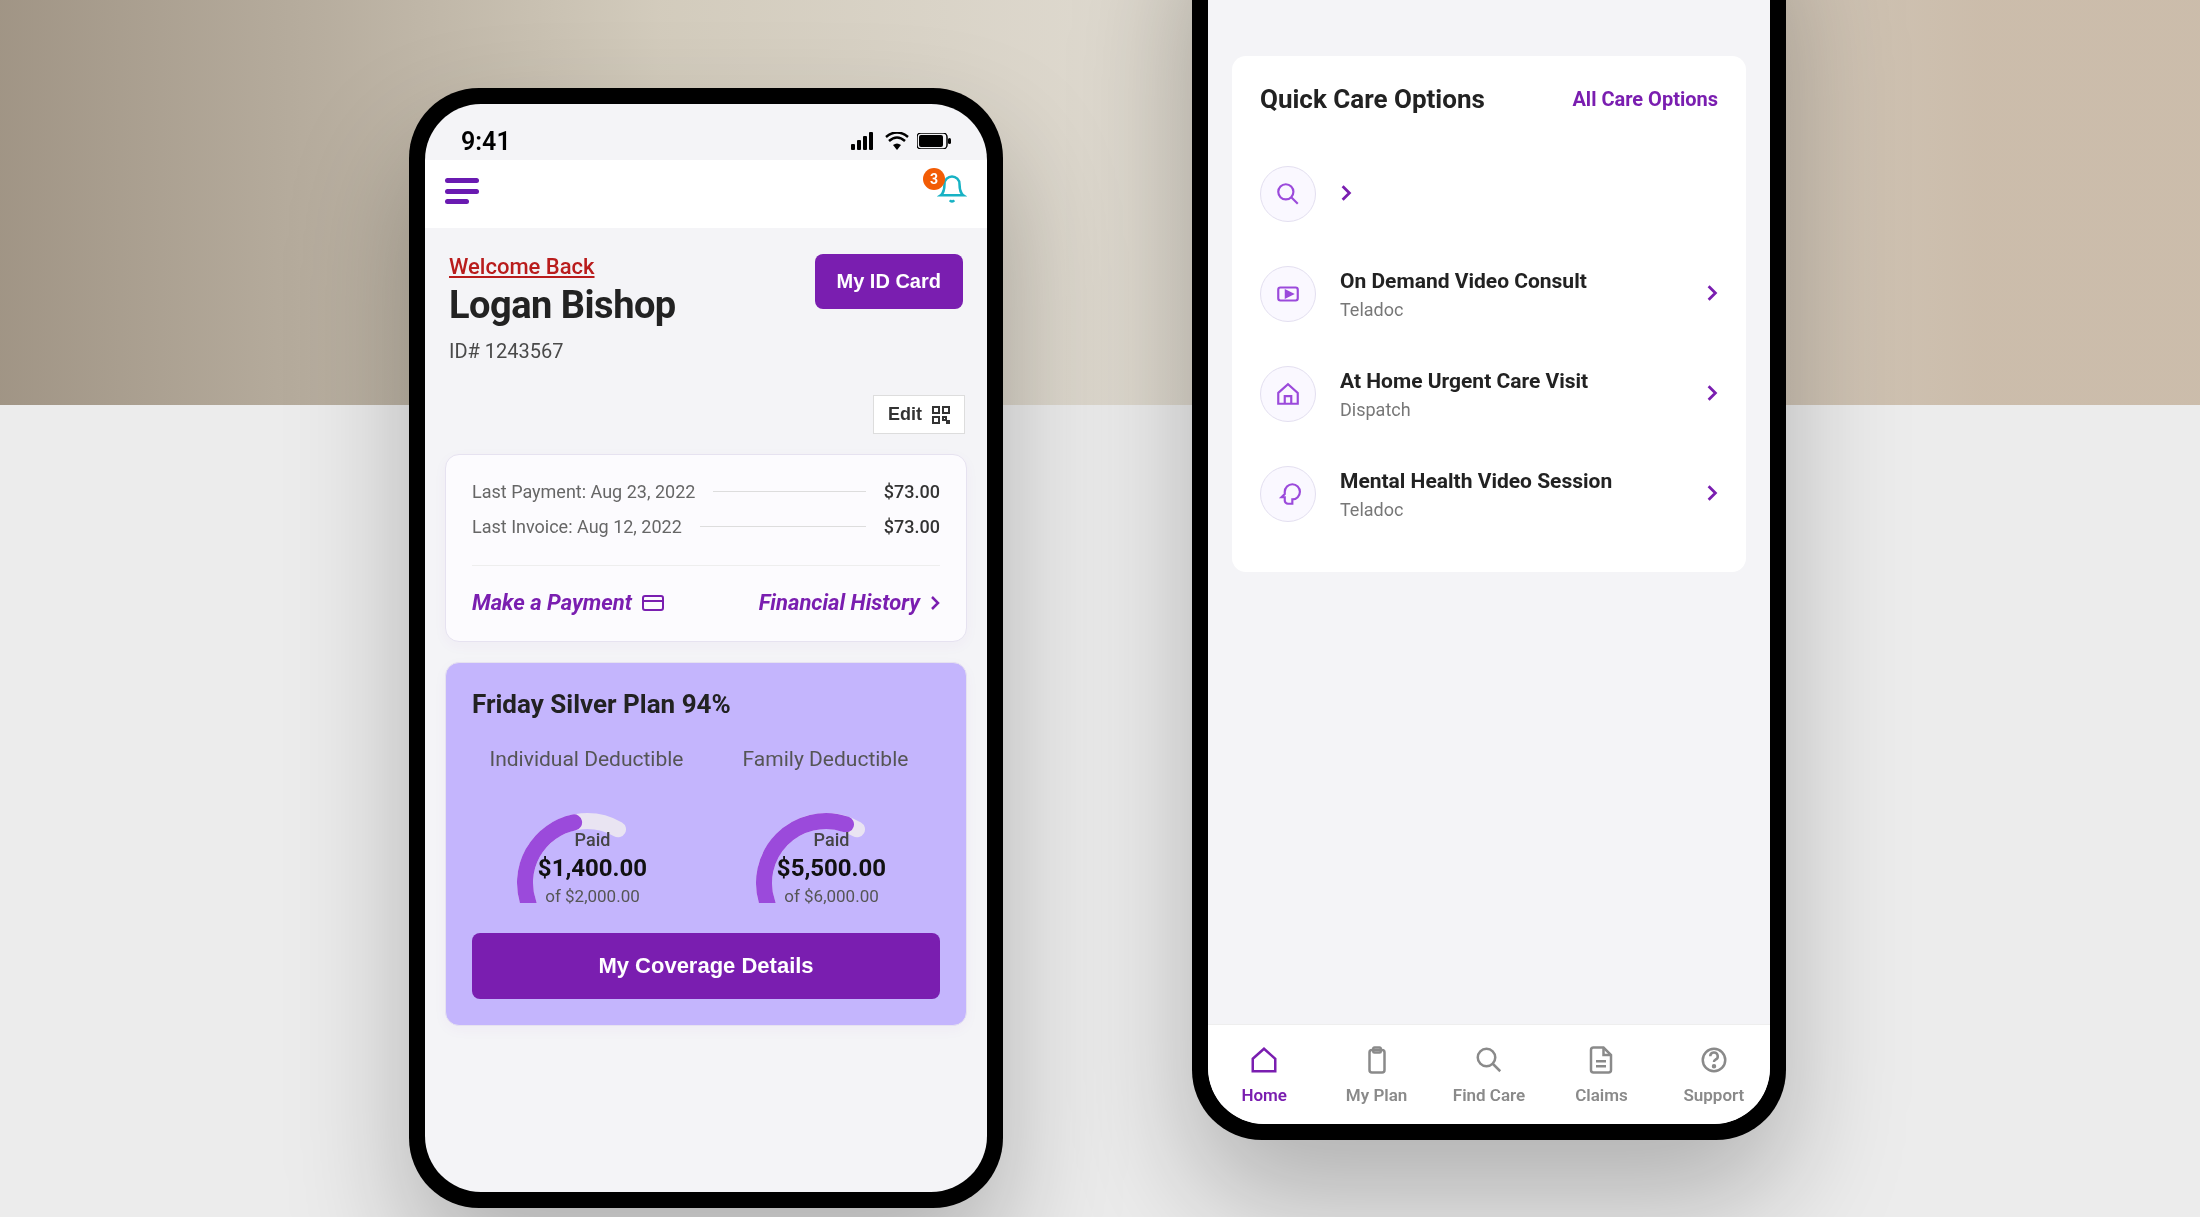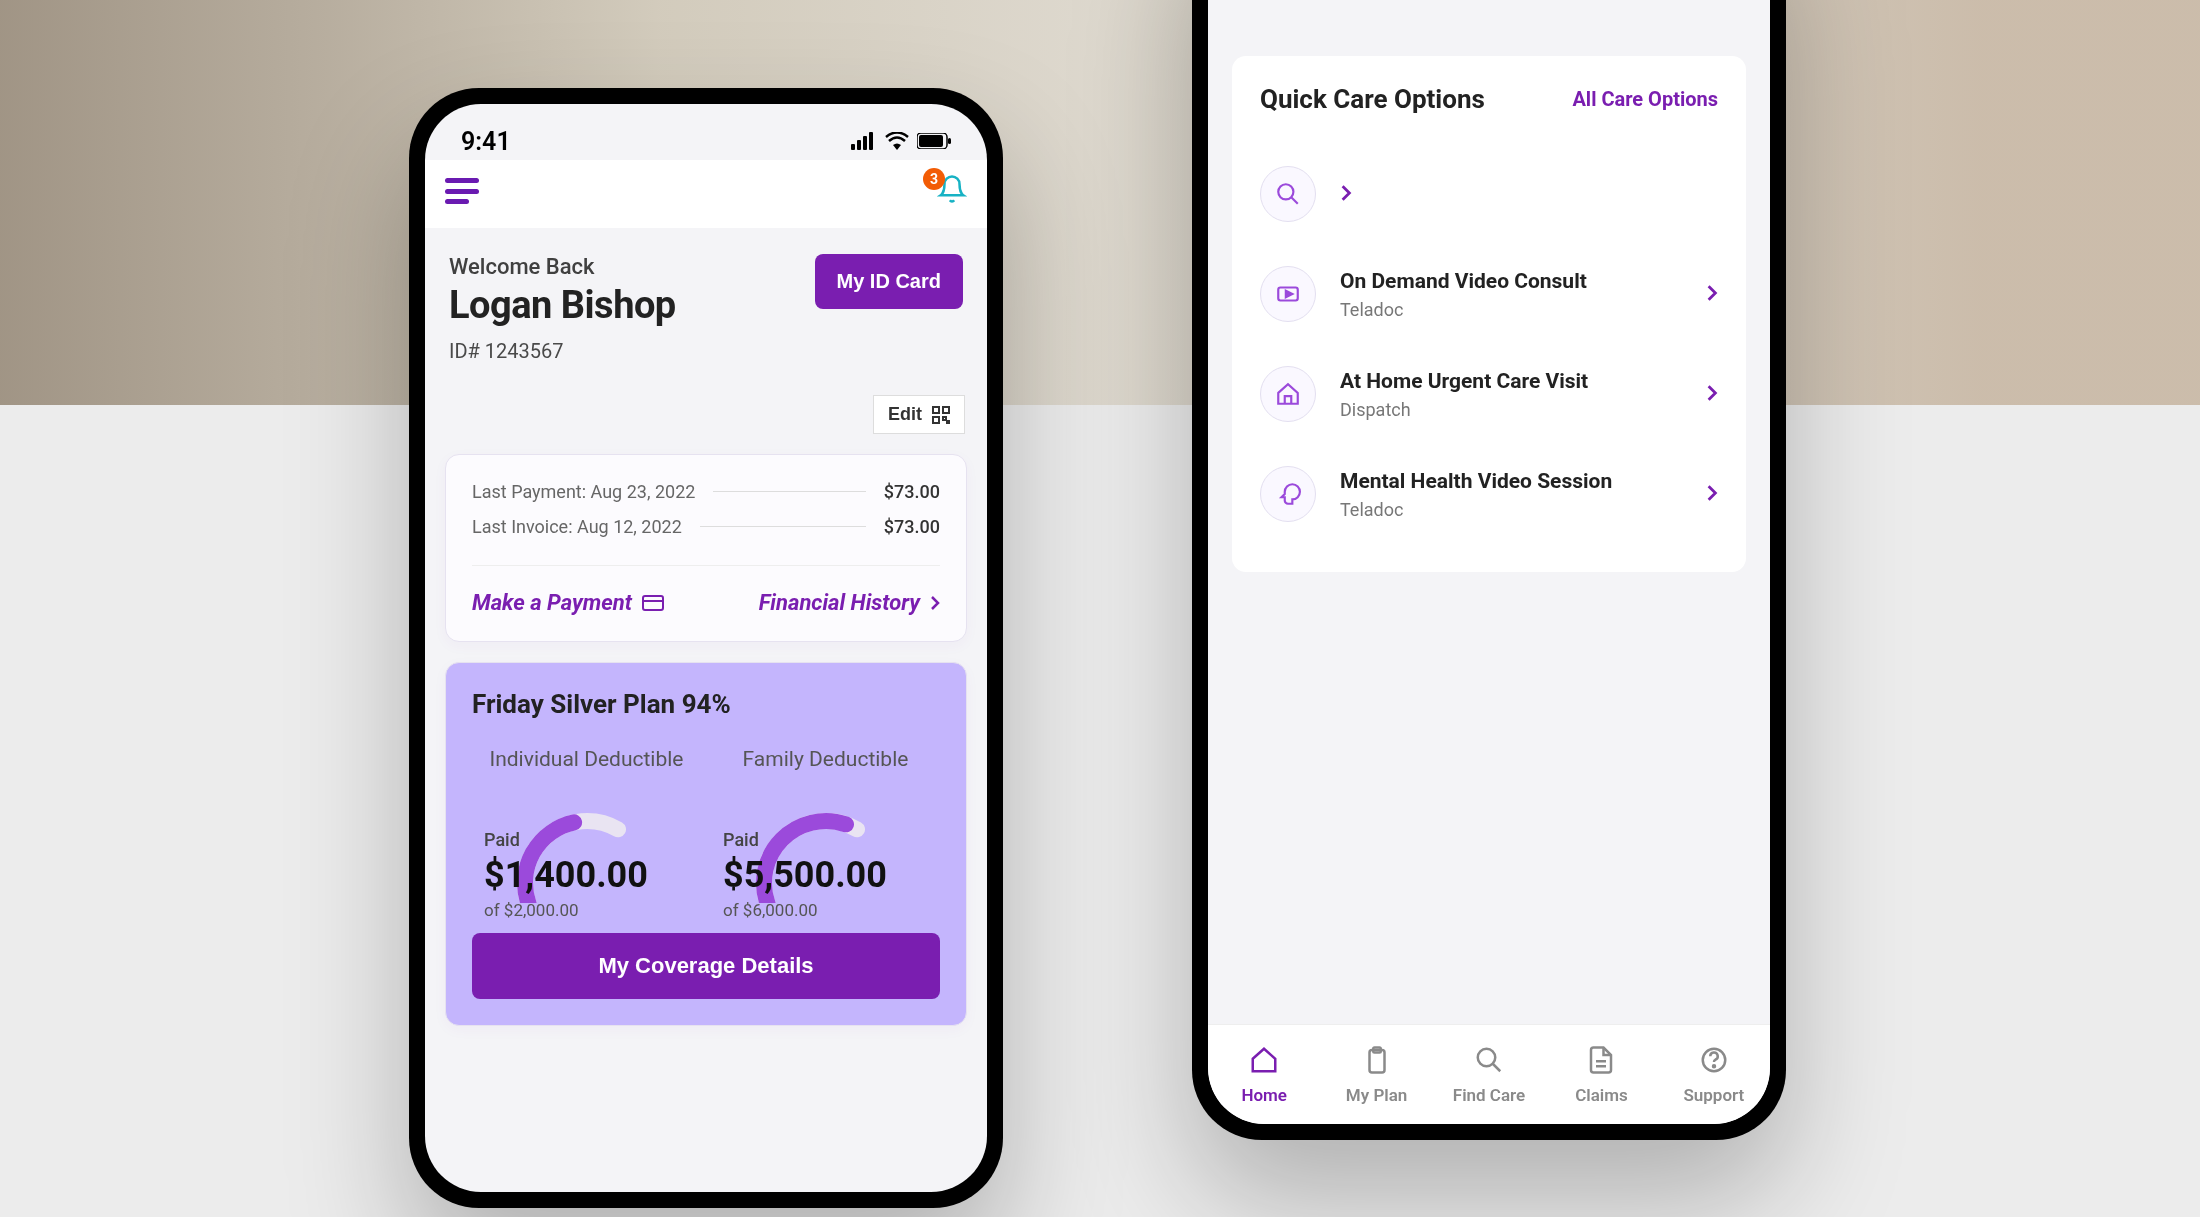--- a/index.html
+++ b/index.html
@@ -70,21 +70,21 @@
   .bell-wrap { position:relative; cursor:pointer;}
   .bell-badge {
     position:absolute; left:-14px; top:-6px;
     background:#f25c05; color:#fff;
     width:22px; height:22px; border-radius:50%;
     font-size:14px; font-weight:700;
     display:flex; align-items:center; justify-content:center;
   }
 
   .header-block { padding: 26px 24px 10px 24px; display:flex; justify-content:space-between; align-items:flex-start;}
-  .welcome { color:#404040; font-size:22px; font-weight:500;}
+  .welcome { color:#b91c1c; font-size:22px; font-weight:500;text-decoration:underline;}
   .username { font-size:38px; font-weight:700; letter-spacing:-0.5px; color:#222; margin-top:4px;}
   .userid { color:#4a4a4a; font-size:20px; margin-top:12px;}
   .btn-primary {
     background:#7a1eb0; color:#fff; border:none;
     padding: 16px 22px; border-radius:8px;
     font-size:20px; font-weight:600; cursor:pointer;
   }
   .edit-row { display:flex; justify-content:flex-end; padding: 22px 22px 0 22px;}
   .edit-btn {
     border:1px solid #ddd; background:#fff; border-radius:0;
@@ -112,24 +112,24 @@
   .card-divider { height:1px; background:#eee; margin:28px 0 24px 0;}
   .card-actions { display:flex; justify-content:space-between; align-items:center;}
   .link-purple { color:#7a1eb0; font-size:22px; font-weight:700; cursor:pointer; display:flex; align-items:center; gap:10px;font-style:italic;}
 
   .plan-card h3 { font-size:26px; margin-bottom:28px;}
   .gauges { display:flex; gap:10px; }
   .gauge { flex:1; text-align:center;}
   .gauge-title { color:#555; font-size:21px; margin-bottom:12px;}
   .gauge-svg-wrap { position:relative; height:120px;}
   .gauge-center {
-    position:absolute; left:12px; right:0; top:46px; text-align:left;
+    position:absolute; left:12px; right:0; top:46px; text-align:center;
   }
   .paid-label { font-size:18px; color:#444; font-weight:500;}
-  .paid-amt { font-size:36px; font-weight:700; color:#111; margin-top:4px;}
+  .paid-amt { font-size:24px; font-weight:700; color:#111; margin-top:4px;}
   .of-amt { font-size:17px; color:#555; margin-top:4px;}
   .btn-full {
     width:100%; background:#7a1eb0; color:#fff; border:none;
     padding:20px; border-radius:8px; font-size:22px; font-weight:600;
     margin-top:30px; cursor:pointer;
   }
 
   
   .spacer-top { height: 140px; background:#f4f4f7;}
   .qc-card { background:#fff; border-radius:14px; margin:20px 24px; padding:28px; }

